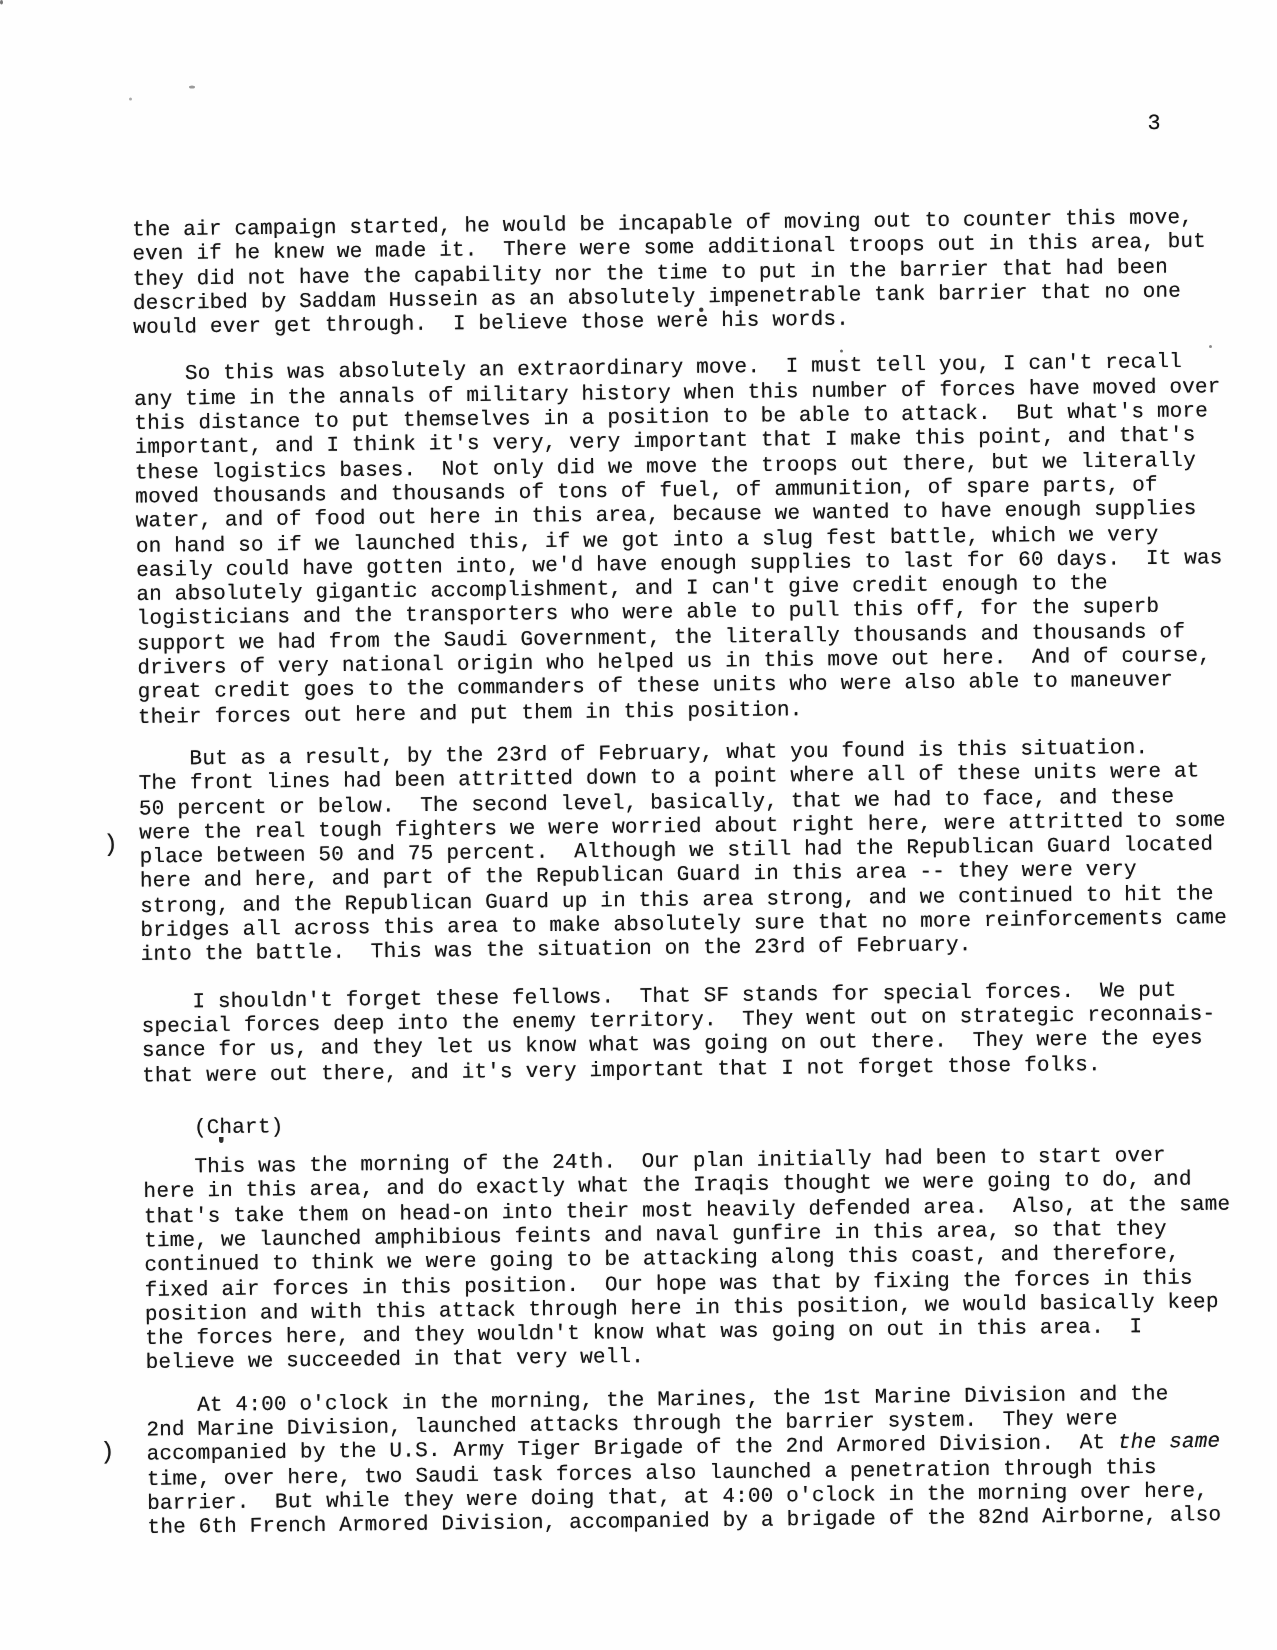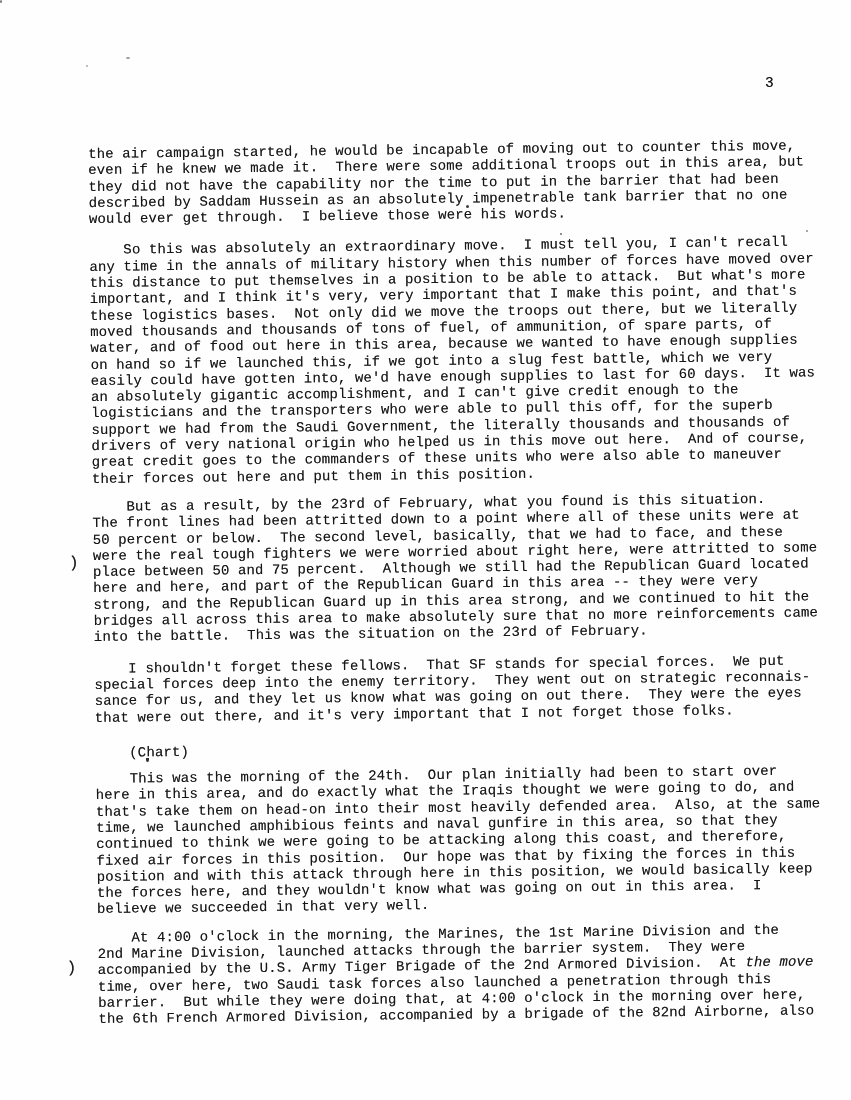--- a/index.html
+++ b/index.html
@@ -128,21 +128,21 @@
           <div class="line">time, we launched amphibious feints and naval gunfire in this area, so that they</div>
           <div class="line">continued to think we were going to be attacking along this coast, and therefore,</div>
           <div class="line">fixed air forces in this position.  Our hope was that by fixing the forces in this</div>
           <div class="line">position and with this attack through here in this position, we would basically keep</div>
           <div class="line">the forces here, and they wouldn't know what was going on out in this area.  I</div>
           <div class="line">believe we succeeded in that very well.</div>
         </div>
         <div class="para">
           <div class="line">    At 4:00 o'clock in the morning, the Marines, the 1st Marine Division and the</div>
           <div class="line">2nd Marine Division, launched attacks through the barrier system.  They were</div>
-          <div class="line">accompanied by the U.S. Army Tiger Brigade of the 2nd Armored Division.  At <em>the move</em></div>
+          <div class="line">accompanied by the U.S. Army Tiger Brigade of the 2nd Armored Division.  At <em>the same</em></div>
           <div class="line">time, over here, two Saudi task forces also launched a penetration through this</div>
           <div class="line">barrier.  But while they were doing that, at 4:00 o'clock in the morning over here,</div>
           <div class="line">the 6th French Armored Division, accompanied by a brigade of the 82nd Airborne, also</div>
         </div>
       </div>
 
     <span class="margin-mark m1">)</span>
     <span class="margin-mark m2">)</span>
   </div>
 

